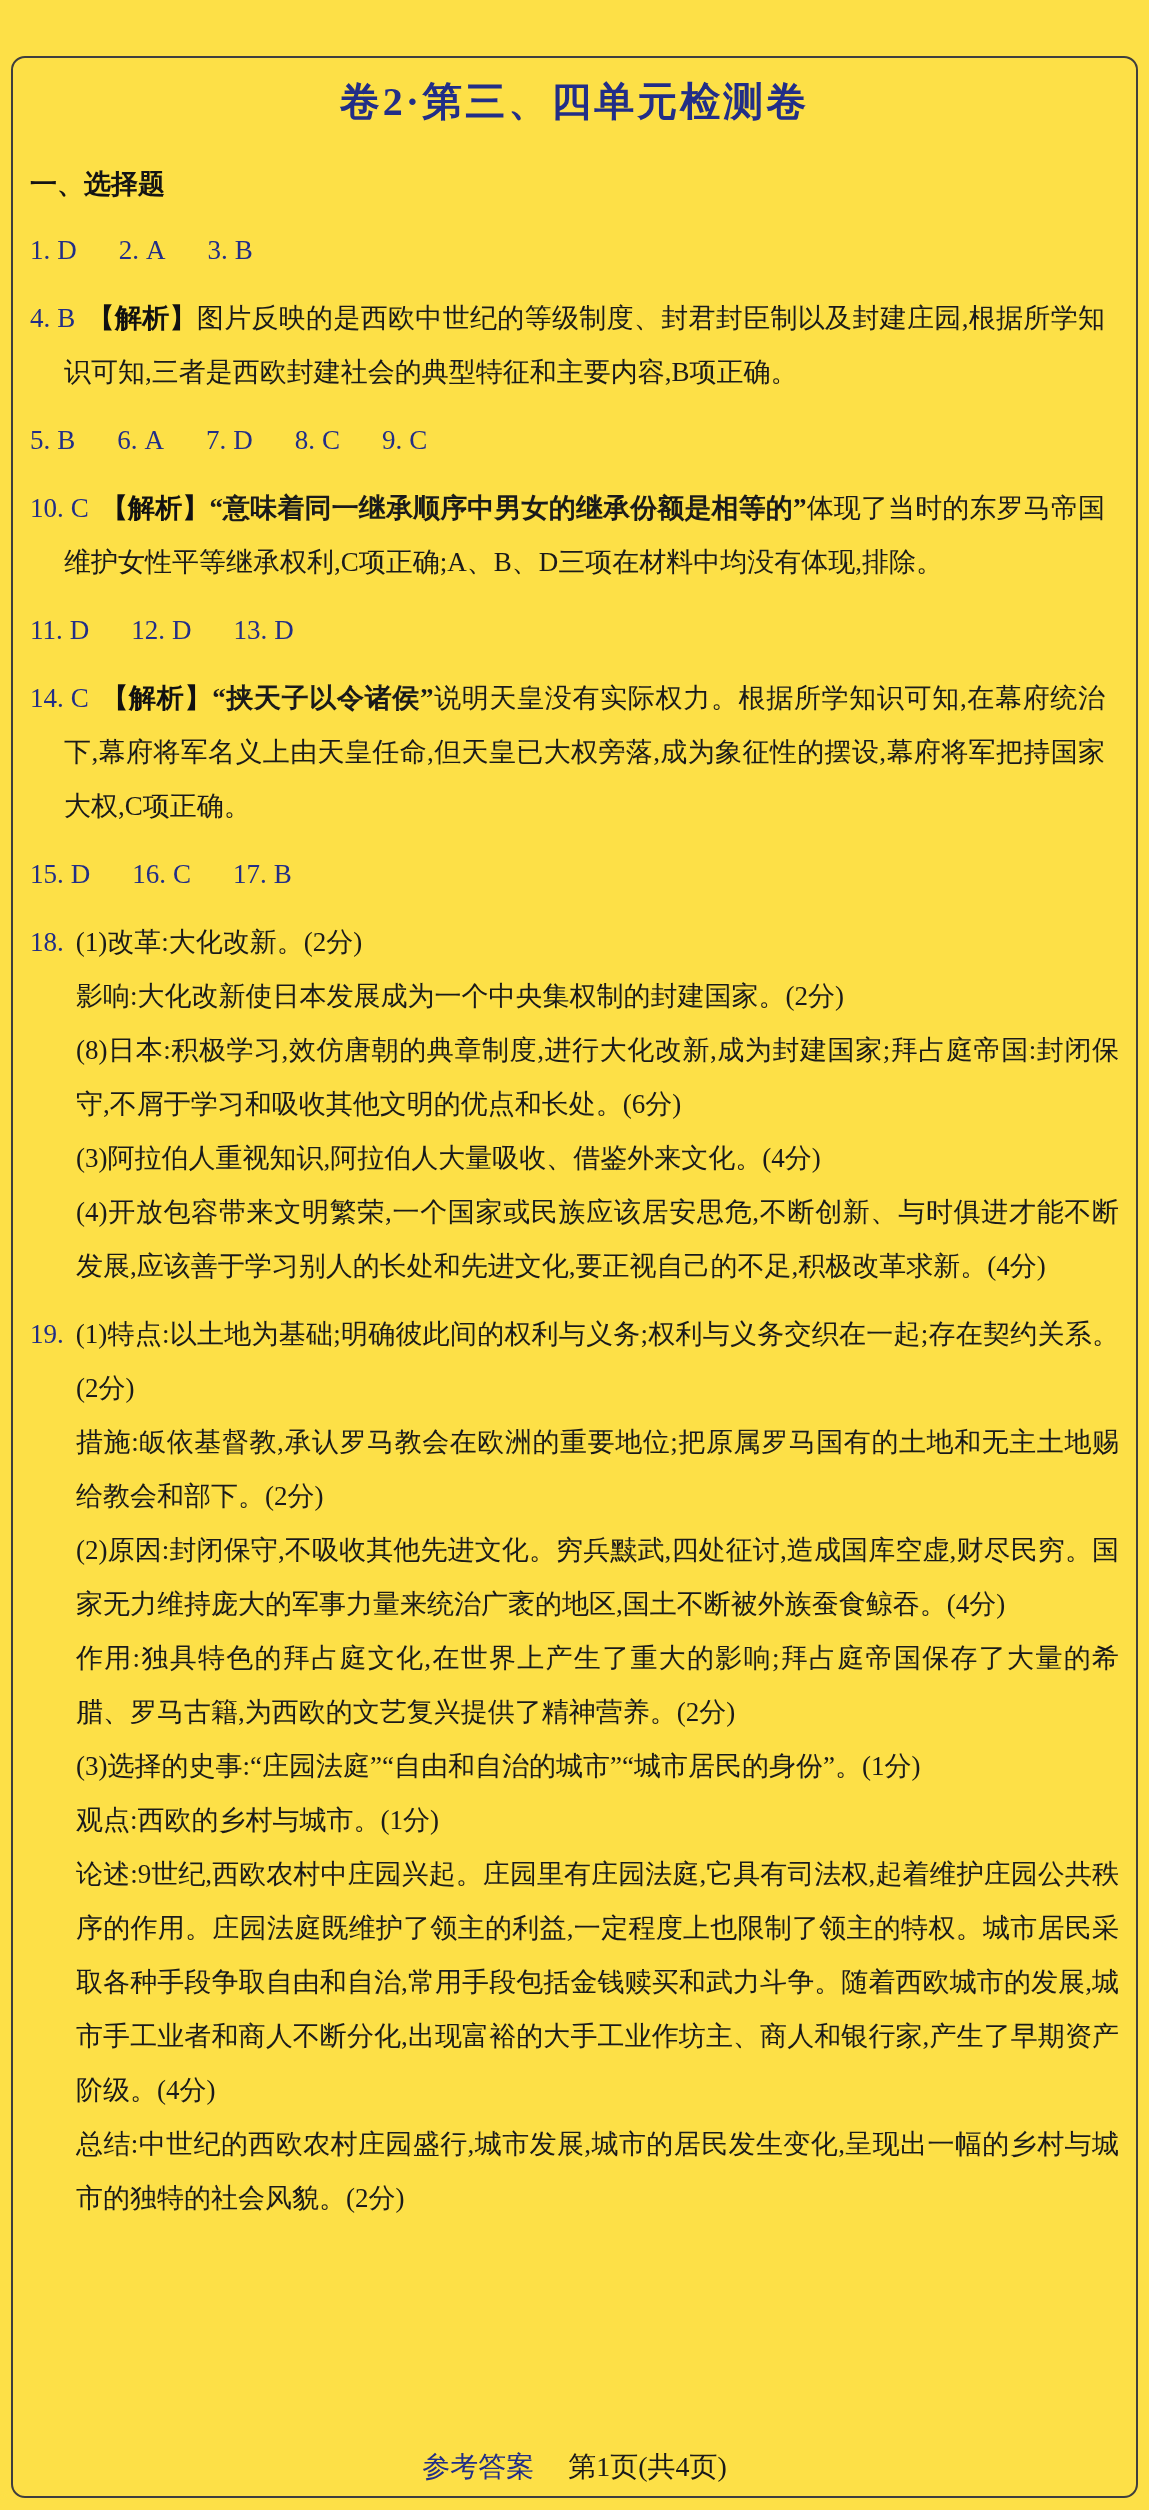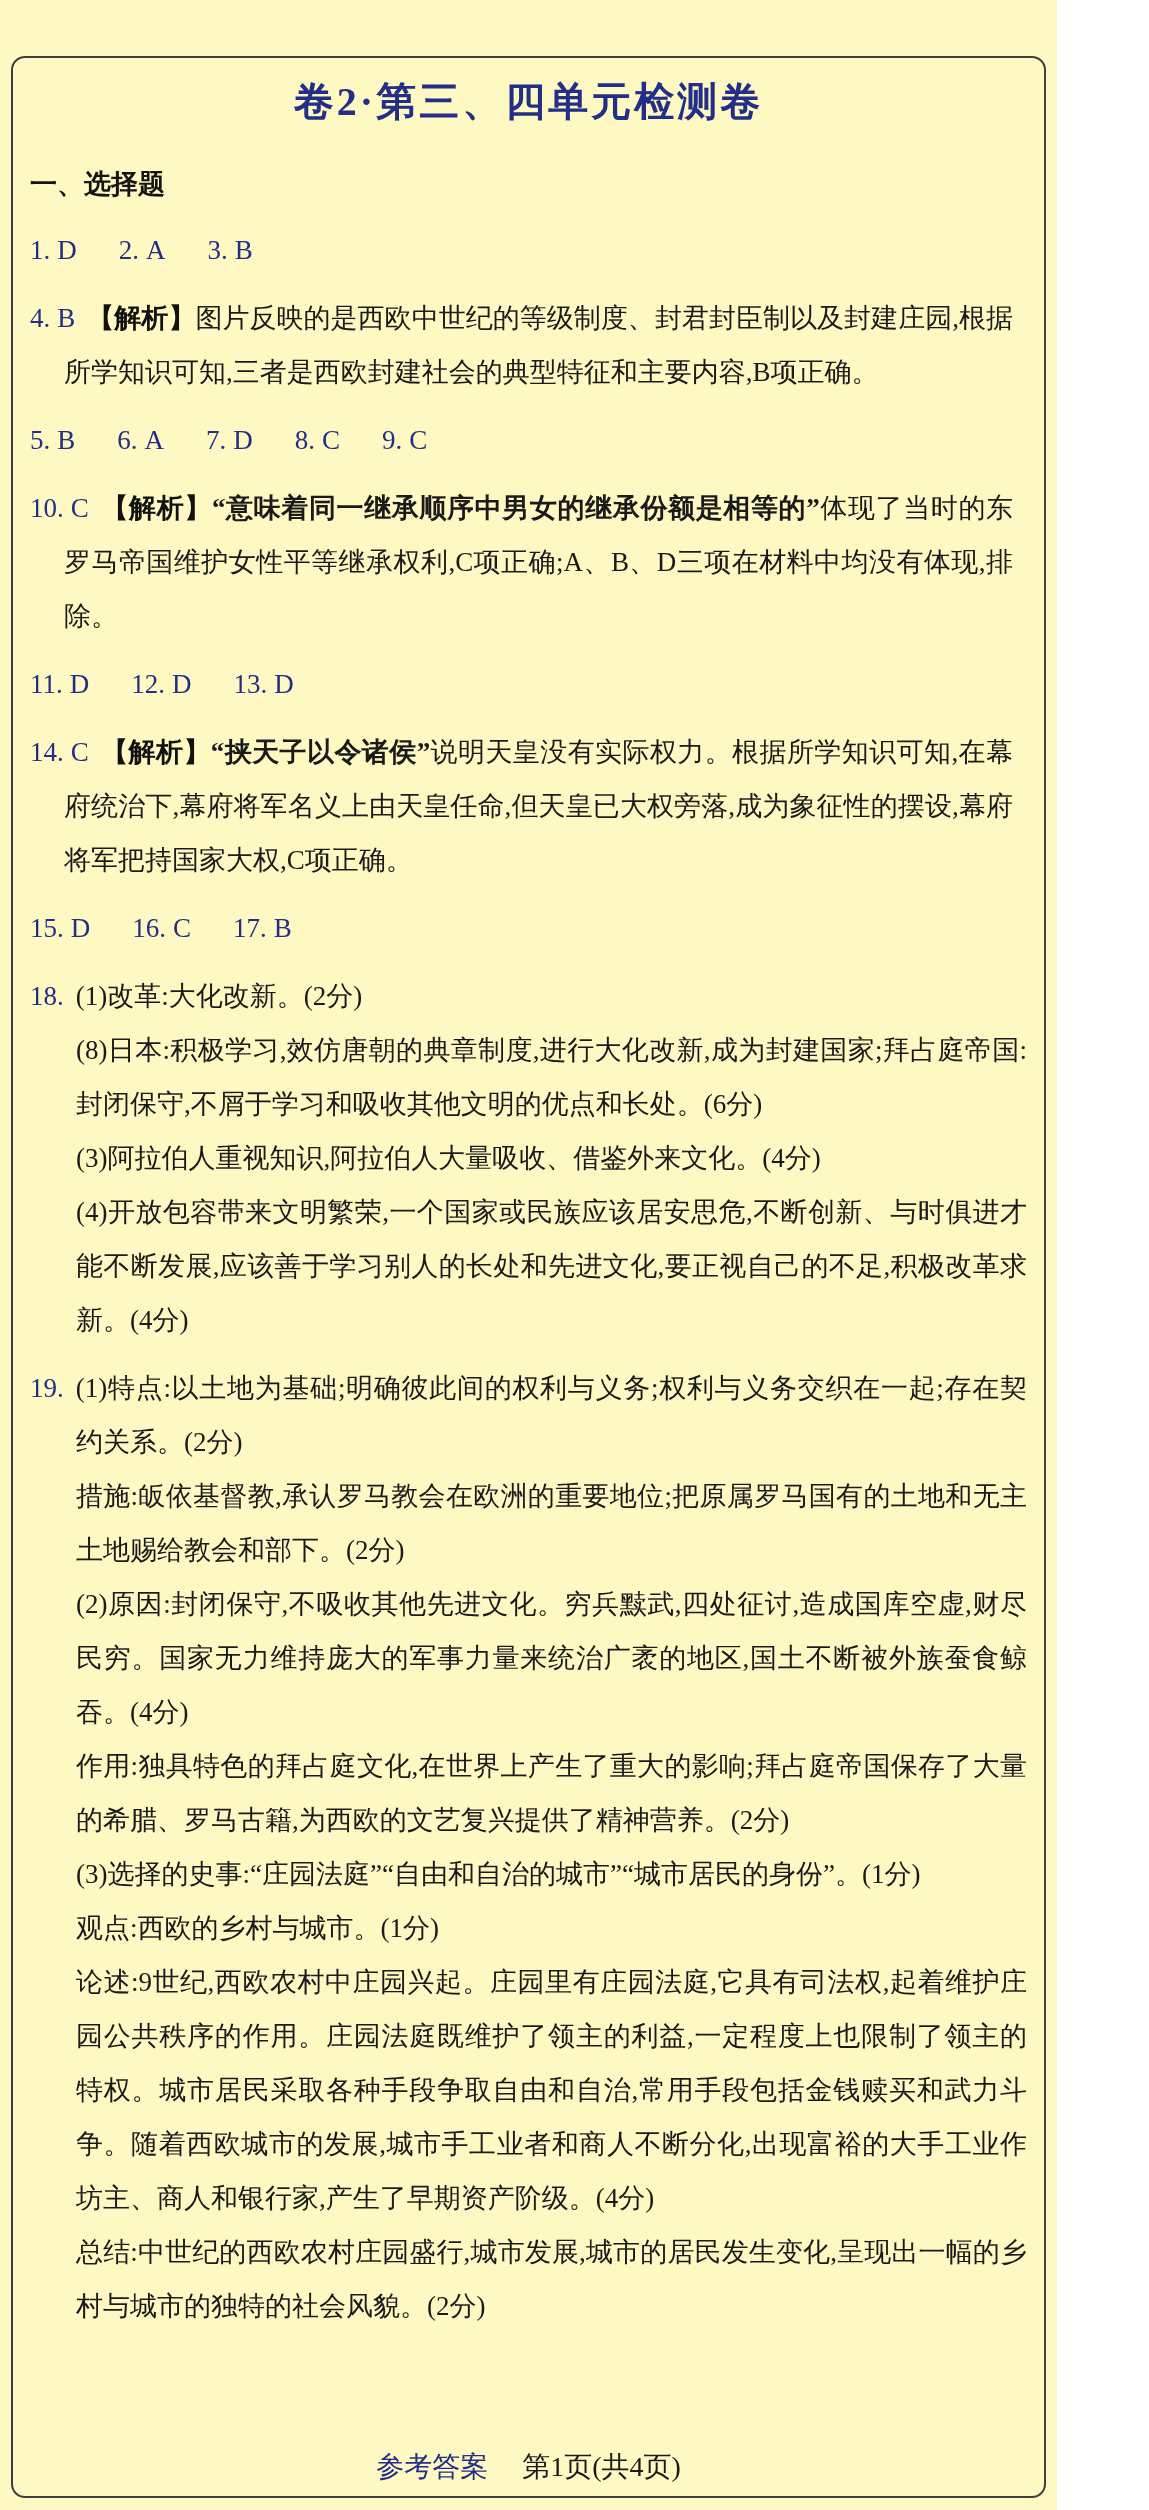--- a/index.html
+++ b/index.html
@@ -5,22 +5,22 @@
   * { box-sizing: border-box; }
   html, body { margin: 0; padding: 0; }
   body {
     width: 1149px; height: 2510px;
     background: #ffffff;
     font-family: "Liberation Serif", "DejaVu Serif", serif;
     color: #1a1a1a;
   }
   .sheet {
     position: relative;
-    width: 1057px; height: 2510px;
-    background: #fef9c3;
+    width: 1149px; height: 2510px;
+    background: #fde047;
     overflow: hidden;
   }
   .frame {
     position: absolute;
     left: 11px; right: 11px; top: 56px; bottom: 12px;
     border: 2px solid #3e3e3e;
     border-radius: 14px;
     pointer-events: none;
   }
   .body-wrap {
@@ -95,20 +95,21 @@
         <div class="sec-heading">一、选择题</div>
         <div class="answer-row"><span class="ans"><span class="ans-num">1.</span><span class="ans-letter">D</span></span><span class="ans"><span class="ans-num">2.</span><span class="ans-letter">A</span></span><span class="ans"><span class="ans-num">3.</span><span class="ans-letter">B</span></span></div>
         <div class="analysis"><span class="analysis-num"><span class="ans-num">4.</span><span class="ans-letter">B</span></span><span class="jiexi">【解析】</span><span class="seg">图片反映的是西欧中世纪的等级制度、封君封臣制以及封建庄园,根据所学知识可知,三者是西欧封建社会的典型特征和主要内容,B项正确。</span></div>
         <div class="answer-row"><span class="ans"><span class="ans-num">5.</span><span class="ans-letter">B</span></span><span class="ans"><span class="ans-num">6.</span><span class="ans-letter">A</span></span><span class="ans"><span class="ans-num">7.</span><span class="ans-letter">D</span></span><span class="ans"><span class="ans-num">8.</span><span class="ans-letter">C</span></span><span class="ans"><span class="ans-num">9.</span><span class="ans-letter">C</span></span></div>
         <div class="analysis"><span class="analysis-num"><span class="ans-num">10.</span><span class="ans-letter">C</span></span><span class="jiexi">【解析】</span><span class="seg bold">“意味着同一继承顺序中男女的继承份额是相等的”</span><span class="seg">体现了当时的东罗马帝国维护女性平等继承权利,C项正确;A、B、D三项在材料中均没有体现,排除。</span></div>
         <div class="answer-row"><span class="ans"><span class="ans-num">11.</span><span class="ans-letter">D</span></span><span class="ans"><span class="ans-num">12.</span><span class="ans-letter">D</span></span><span class="ans"><span class="ans-num">13.</span><span class="ans-letter">D</span></span></div>
         <div class="analysis"><span class="analysis-num"><span class="ans-num">14.</span><span class="ans-letter">C</span></span><span class="jiexi">【解析】</span><span class="seg bold">“挟天子以令诸侯”</span><span class="seg">说明天皇没有实际权力。根据所学知识可知,在幕府统治下,幕府将军名义上由天皇任命,但天皇已大权旁落,成为象征性的摆设,幕府将军把持国家大权,C项正确。</span></div>
         <div class="answer-row"><span class="ans"><span class="ans-num">15.</span><span class="ans-letter">D</span></span><span class="ans"><span class="ans-num">16.</span><span class="ans-letter">C</span></span><span class="ans"><span class="ans-num">17.</span><span class="ans-letter">B</span></span></div>
         <div class="question">
           <div class="q-par q-first"><span class="q-num">18.</span><span class="seg">(1)改革:大化改新。(2分)</span></div>
+          <div class="q-par"><span class="seg">影响:大化改新使日本发展成为一个中央集权制的封建国家。(2分)</span></div>
           <div class="q-par"><span class="seg">(8)日本:积极学习,效仿唐朝的典章制度,进行大化改新,成为封建国家;拜占庭帝国:封闭保守,不屑于学习和吸收其他文明的优点和长处。(6分)</span></div>
           <div class="q-par"><span class="seg">(3)阿拉伯人重视知识,阿拉伯人大量吸收、借鉴外来文化。(4分)</span></div>
           <div class="q-par"><span class="seg">(4)开放包容带来文明繁荣,一个国家或民族应该居安思危,不断创新、与时俱进才能不断发展,应该善于学习别人的长处和先进文化,要正视自己的不足,积极改革求新。(4分)</span></div>
         </div>
         <div class="question">
           <div class="q-par q-first"><span class="q-num">19.</span><span class="seg">(1)特点:以土地为基础;明确彼此间的权利与义务;权利与义务交织在一起;存在契约关系。(2分)</span></div>
           <div class="q-par"><span class="seg">措施:皈依基督教,承认罗马教会在欧洲的重要地位;把原属罗马国有的土地和无主土地赐给教会和部下。(2分)</span></div>
           <div class="q-par"><span class="seg">(2)原因:封闭保守,不吸收其他先进文化。穷兵黩武,四处征讨,造成国库空虚,财尽民穷。国家无力维持庞大的军事力量来统治广袤的地区,国土不断被外族蚕食鲸吞。(4分)</span></div>
           <div class="q-par"><span class="seg">作用:独具特色的拜占庭文化,在世界上产生了重大的影响;拜占庭帝国保存了大量的希腊、罗马古籍,为西欧的文艺复兴提供了精神营养。(2分)</span></div>
           <div class="q-par"><span class="seg">(3)选择的史事:“庄园法庭”“自由和自治的城市”“城市居民的身份”。(1分)</span></div>

